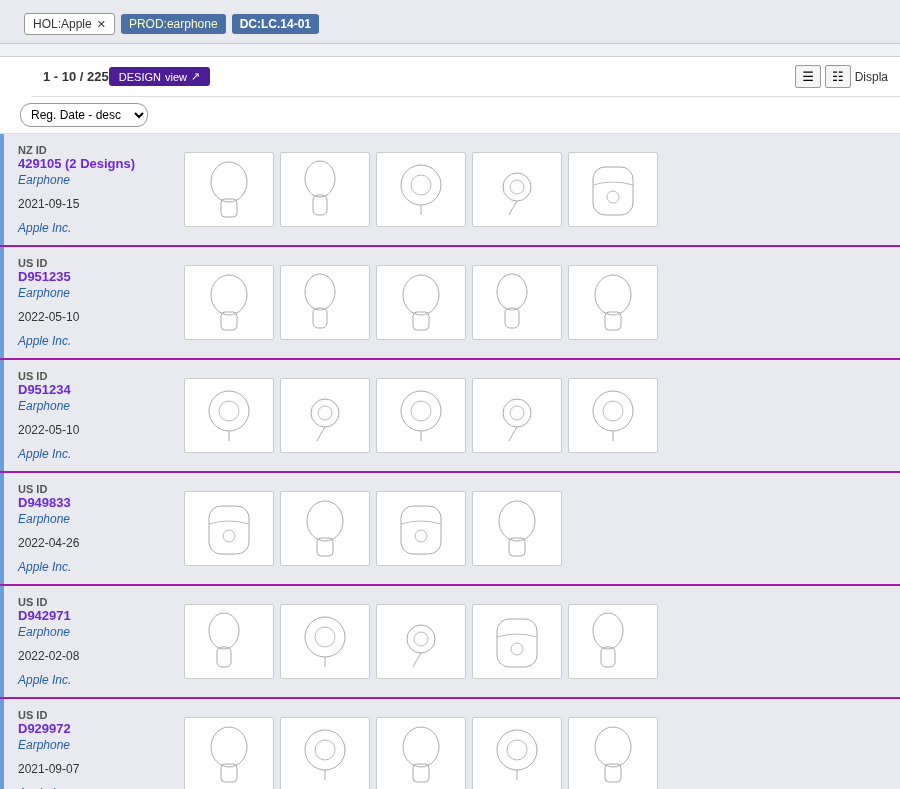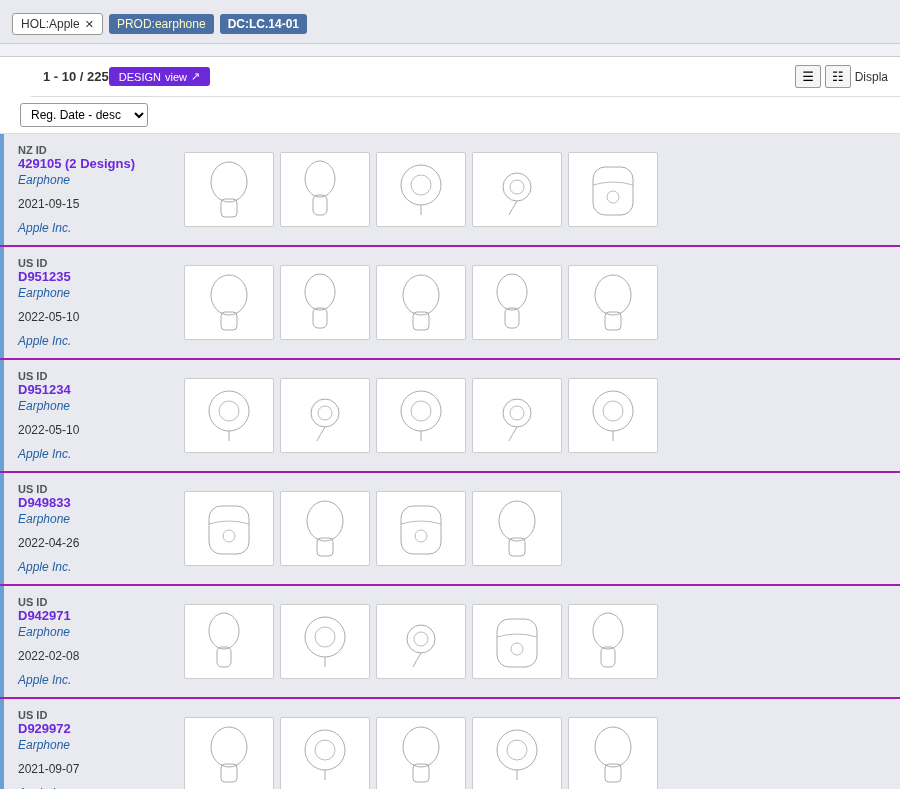--- a/index.html
+++ b/index.html
@@ -1,20 +1,20 @@
 <!DOCTYPE html>
 <html><head>
   <meta charset="utf-8">
   <style>
     * { box-sizing: border-box; margin: 0; padding: 0; font-family: Arial, sans-serif; }
     body { background: #fff; font-size: 12px; color: #333; overflow-x: hidden; }
 
     .top-bar {
       background: #e8eaf0;
-      padding: 8px 12px;
+      padding: 8px 24px;
       border-bottom: 1px solid #ccc;
     }
     .current-search-label {
       font-size: 10px;
       font-weight: bold;
       color: #555;
       margin-bottom: 5px;
       letter-spacing: 0.5px;
     }
     .search-tags {
@@ -74,21 +74,21 @@
       gap: 0;
       border-bottom: 1px solid #ddd;
       margin-left: 31px;
     }
     .results-count {
       font-weight: bold;
       font-size: 13px;
       color: #333;
     }
     .design-view-btn {
-      background: #6d28d9;
+      background: #4c1d95;
       color: #fff;
       padding: 3px 10px;
       border-radius: 3px;
       font-size: 11px;
       cursor: pointer;
       display: flex;
       align-items: center;
       gap: 4px;
     }
     .view-icons {
@@ -114,21 +114,21 @@
       padding: 6px 12px;
       display: flex;
       align-items: center;
       gap: 8px;
       border-bottom: 1px solid #ddd;
     }
     .sort-label { font-size: 12px; color: #333; }
     .sort-select {
       padding: 3px 6px;
       border: 1px solid #999;
-      border-radius: 3px;
+      border-radius: 11px;
       font-size: 12px;
       background: #fff;
       cursor: pointer;
     }
     .results-list { background: #f0f2f7; }
     .result-item {
       display: flex;
       background: #e8eaf0;
       border-bottom: 2px solid #a21caf;
       padding: 10px 12px;

